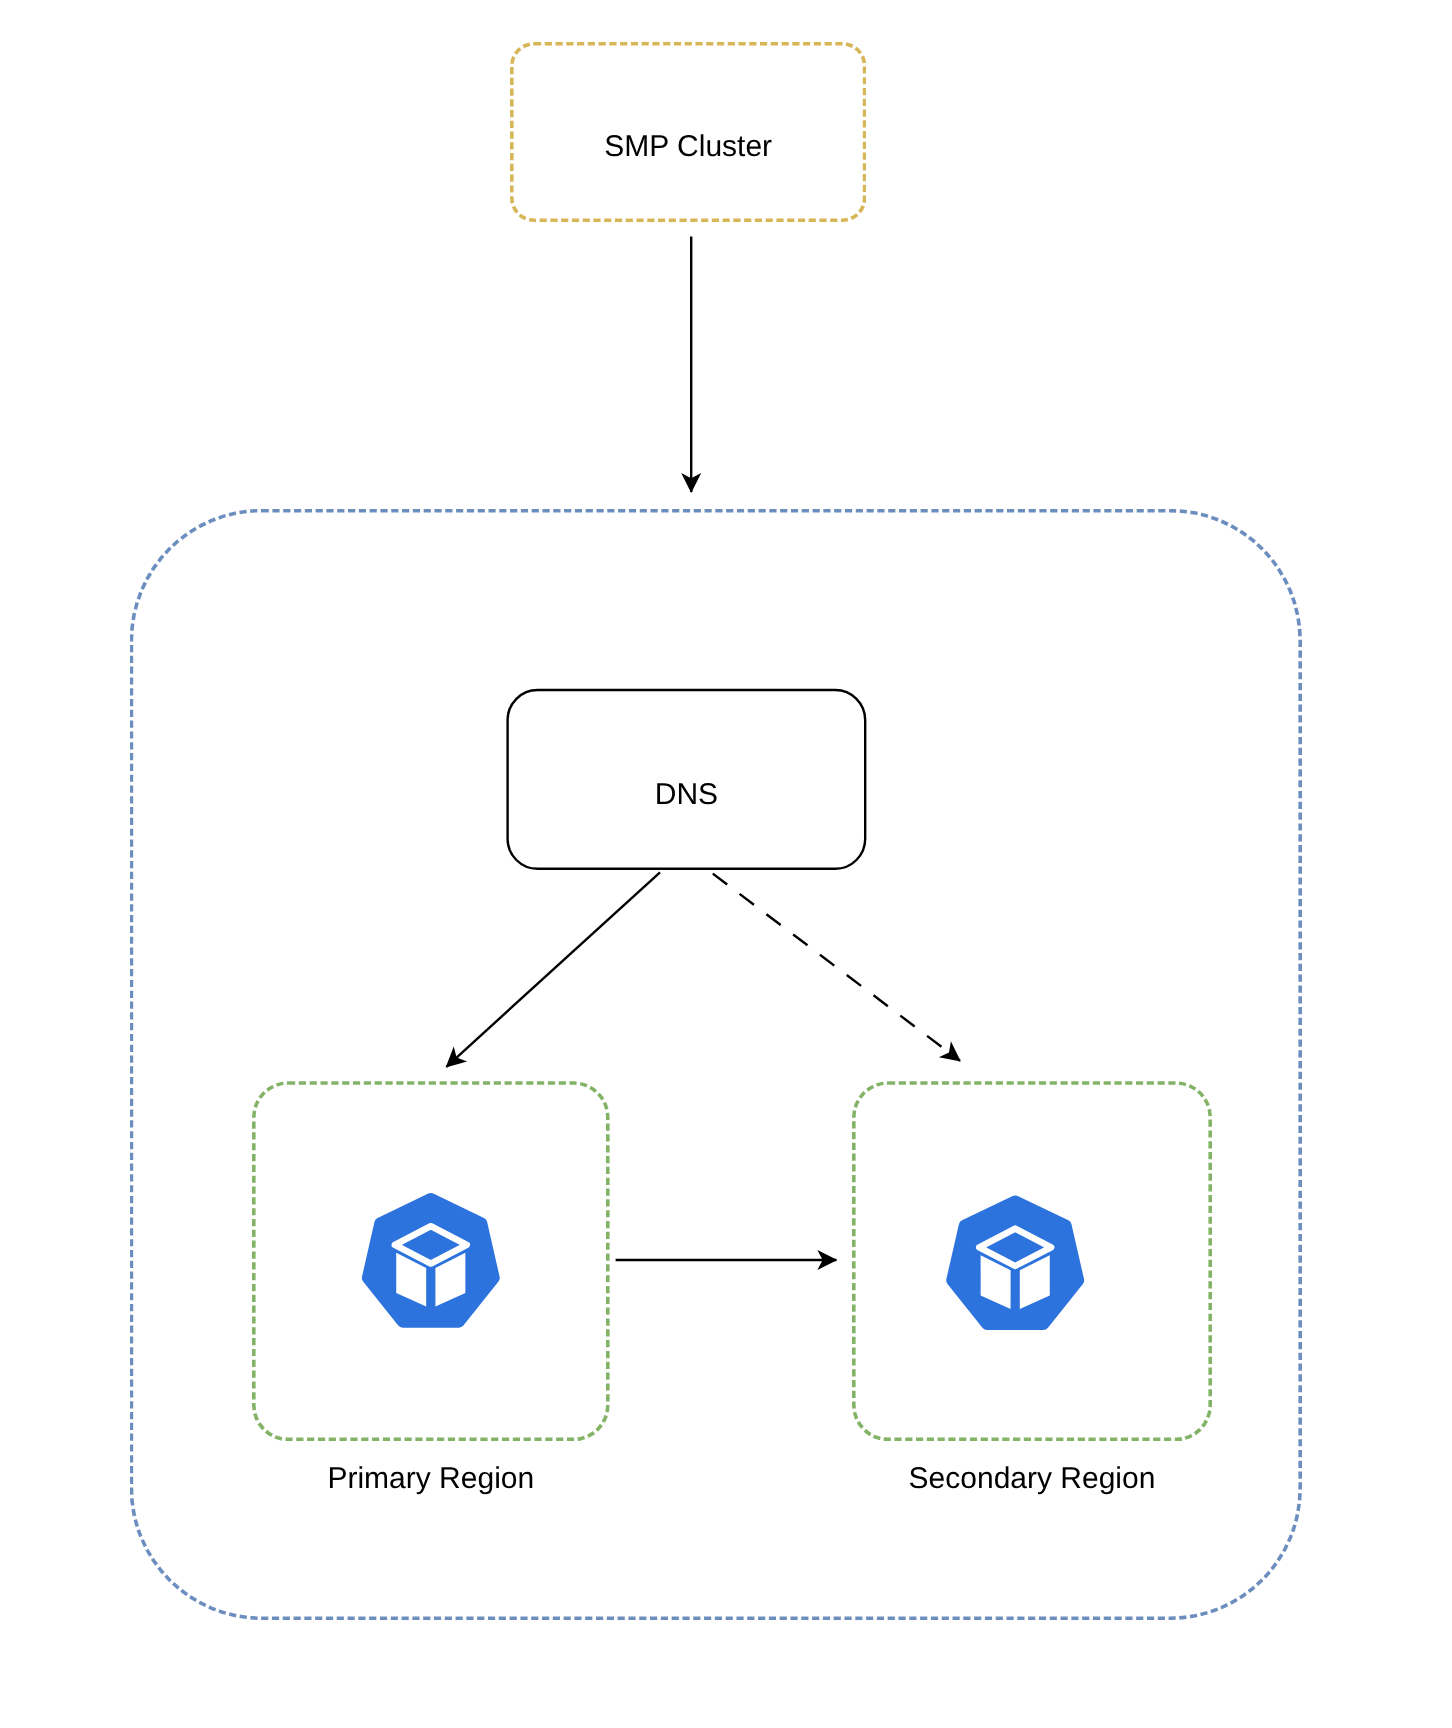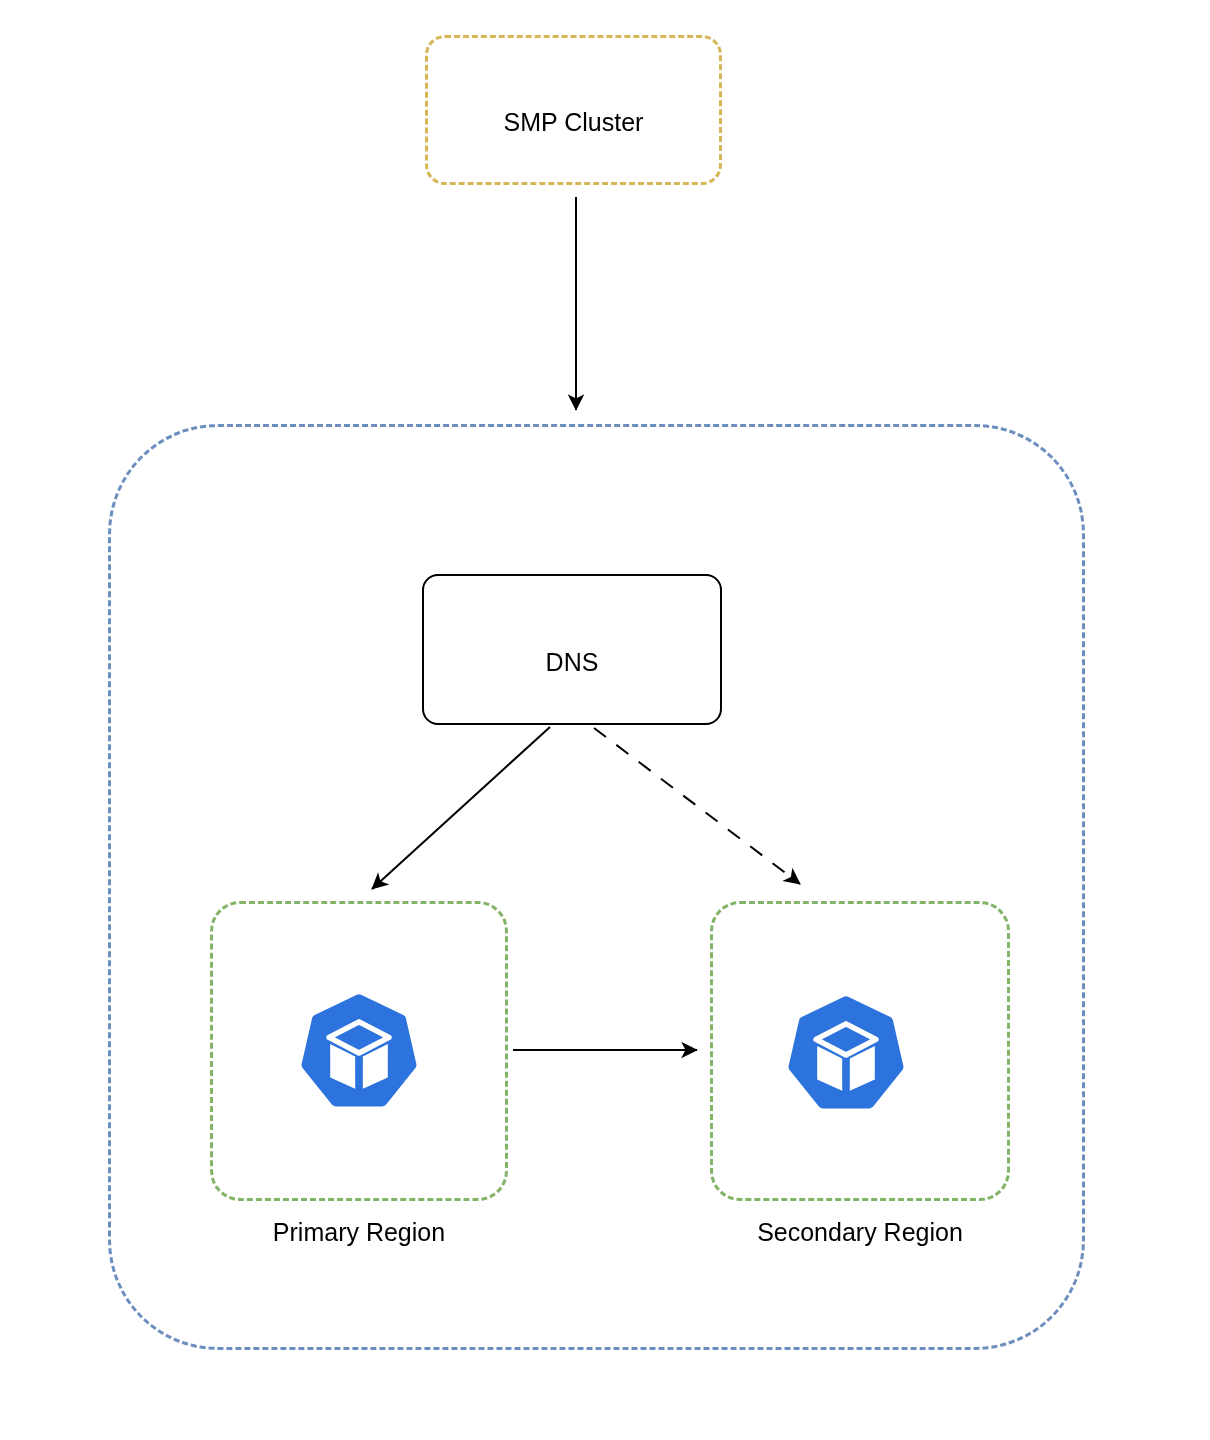--- a/index.html
+++ b/index.html
@@ -42,21 +42,21 @@
     left: 108px; top: 424px;
     width: 977px; height: 926px;
     border: 3px dashed #6c8ebf;
     border-radius: 110px;
     background: transparent;
   }
   #dns-box {
     left: 422px; top: 574px;
     width: 300px; height: 151px;
     border: 2px solid #000000;
-    border-radius: 16px;
+    border-radius: 26px;
   }
   #primary-box {
     left: 210px; top: 901px;
     width: 298px; height: 300px;
     border: 3px dashed #82b366;
     border-radius: 30px;
   }
   #secondary-box {
     left: 710px; top: 901px;
     width: 300px; height: 300px;

